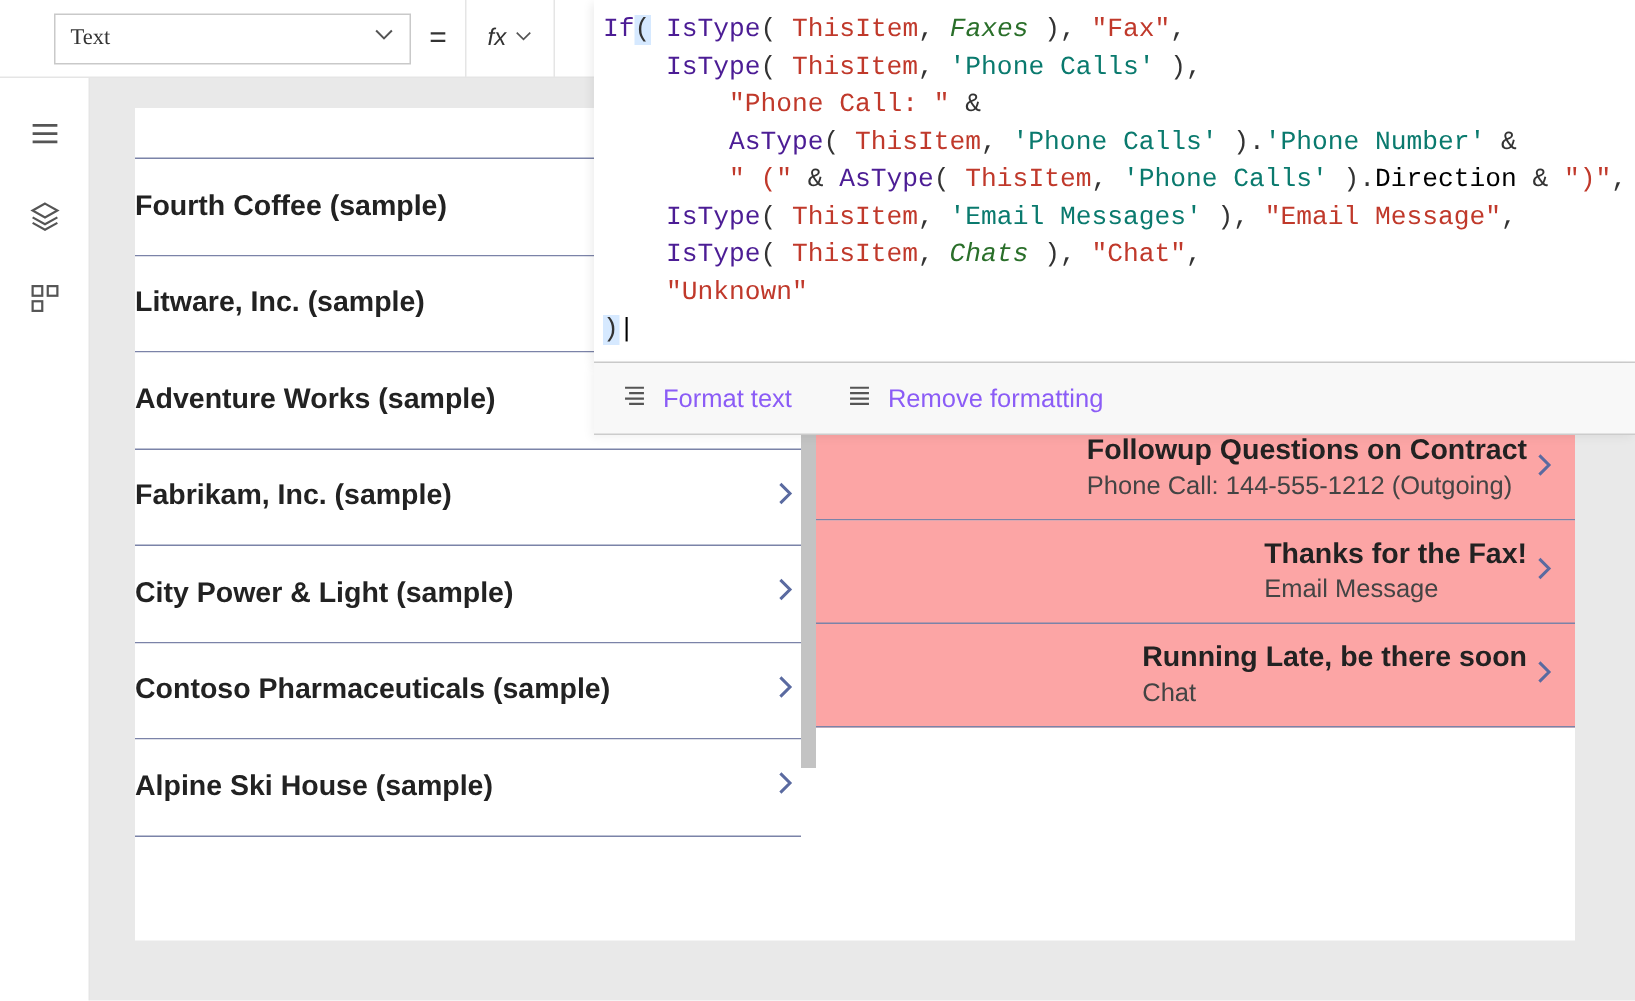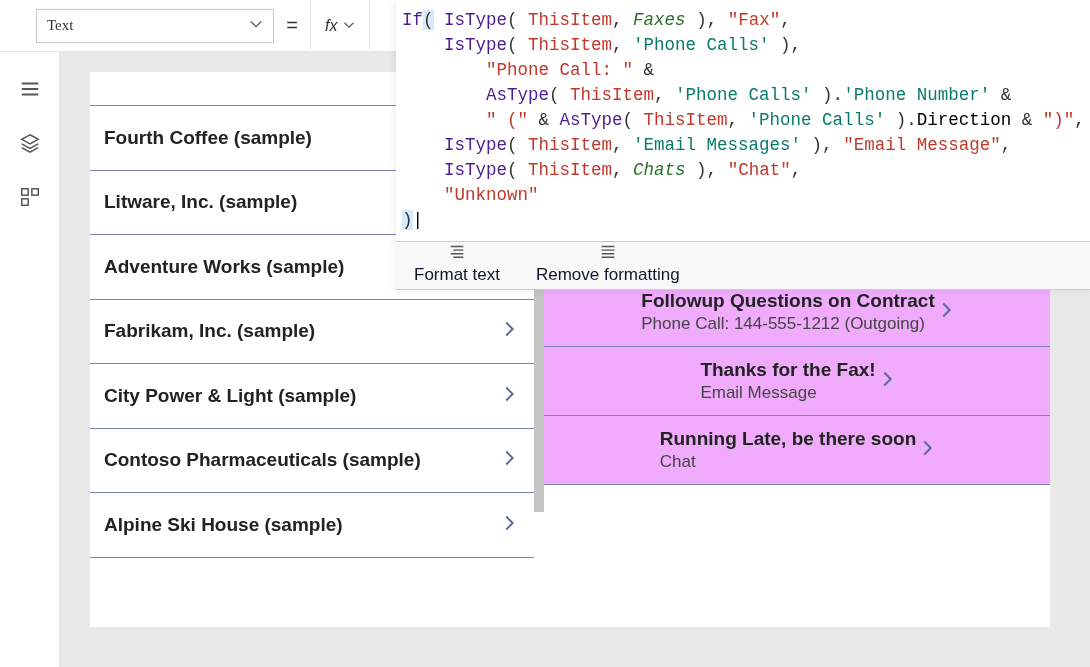--- a/index.html
+++ b/index.html
@@ -92,25 +92,24 @@
     position: absolute;
     left: 396px; top: 242px;
     width: 694px; height: 48px;
     background: #f8f8f8;
     border-bottom: 1px solid #ccc;
     display: flex; align-items: center;
     z-index: 20;
     box-shadow: -2px 2px 6px rgba(0,0,0,0.05);
   }
   .fmt-btn {
-    display: flex; align-items: center; 
+    display: flex; align-items: center; gap: 10px;
     padding: 0 18px; height: 100%;
-    font-size: 17px; color: #0f172a;
+    font-size: 17px; color: #8b5cf6;
     cursor: pointer;
-    flex-direction: column;
   }
   .fmt-btn svg { width: 18px; height: 18px; }
 
   
   .canvas {
     position: absolute;
     left: 60px; top: 52px;
     width: 1030px; height: 615px;
     background: #e9e9e9;
     padding: 20px 30px;
@@ -125,21 +124,21 @@
   .gallery-left {
     position: absolute;
     left: 0; top: 33px;
     width: 444px;
     border-top: 1px solid #7b83a8;
   }
   .company-item {
     height: 64.5px;
     border-bottom: 1px solid #7b83a8;
     display: flex; align-items: center; justify-content: space-between;
-    padding: 0 14px;
+    padding: 0 0;
     background: #fff;
   }
   .company-name { font-size: 19px; font-weight: 600; color: #222; }
   .chevron { color: #7b83a8; }
   .chevron svg { width: 22px; height: 22px; }
 
   
   .sep {
     position: absolute;
     left: 444px; top: 140px;
@@ -149,23 +148,23 @@
 
   
   .gallery-right {
     position: absolute;
     left: 454px; top: 0;
     width: 506px;
   }
   .activity-item {
     height: 69px;
     border-bottom: 1px solid #7b83a8;
-    display: flex; align-items: center; justify-content: center;
+    display: flex; align-items: center; justify-content: flex-end;
     padding: 10px 10px 10px 14px;
-    background: #f0abfc;
+    background: #fca5a5;
   }
   .activity-item.partial { height: 46px; padding-top:0; align-items: flex-end; padding-bottom:10px;}
   .act-text { display:flex; flex-direction:column; gap:2px;}
   .act-title { font-size: 19px; font-weight: 600; color:#222;}
   .act-sub { font-size: 17px; color:#444; }
   .partial .act-sub { color:#555;}
 
   
   .tk-fn { color: #4c1d95; }
   .tk-id { color: #c0392b; }

